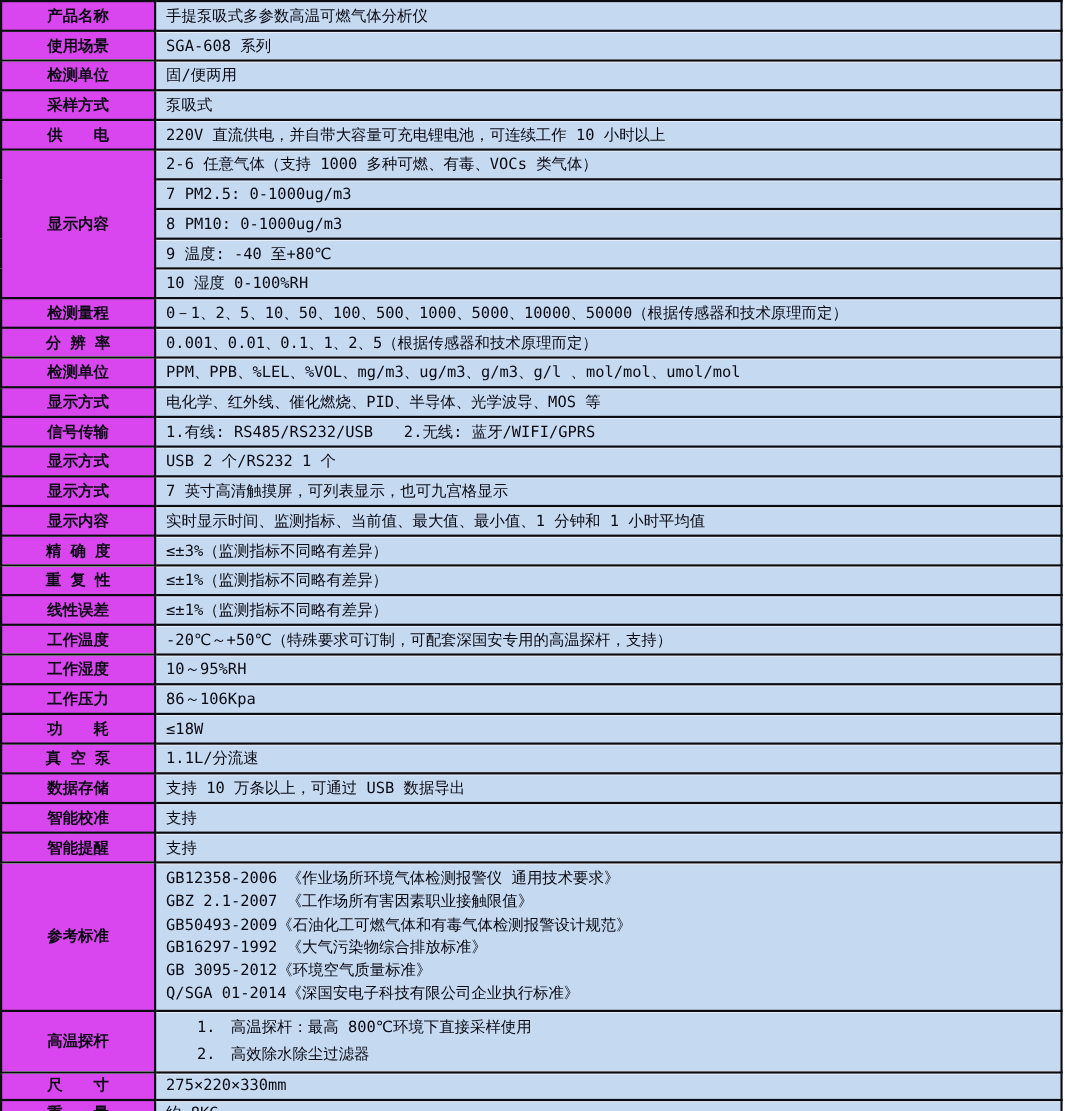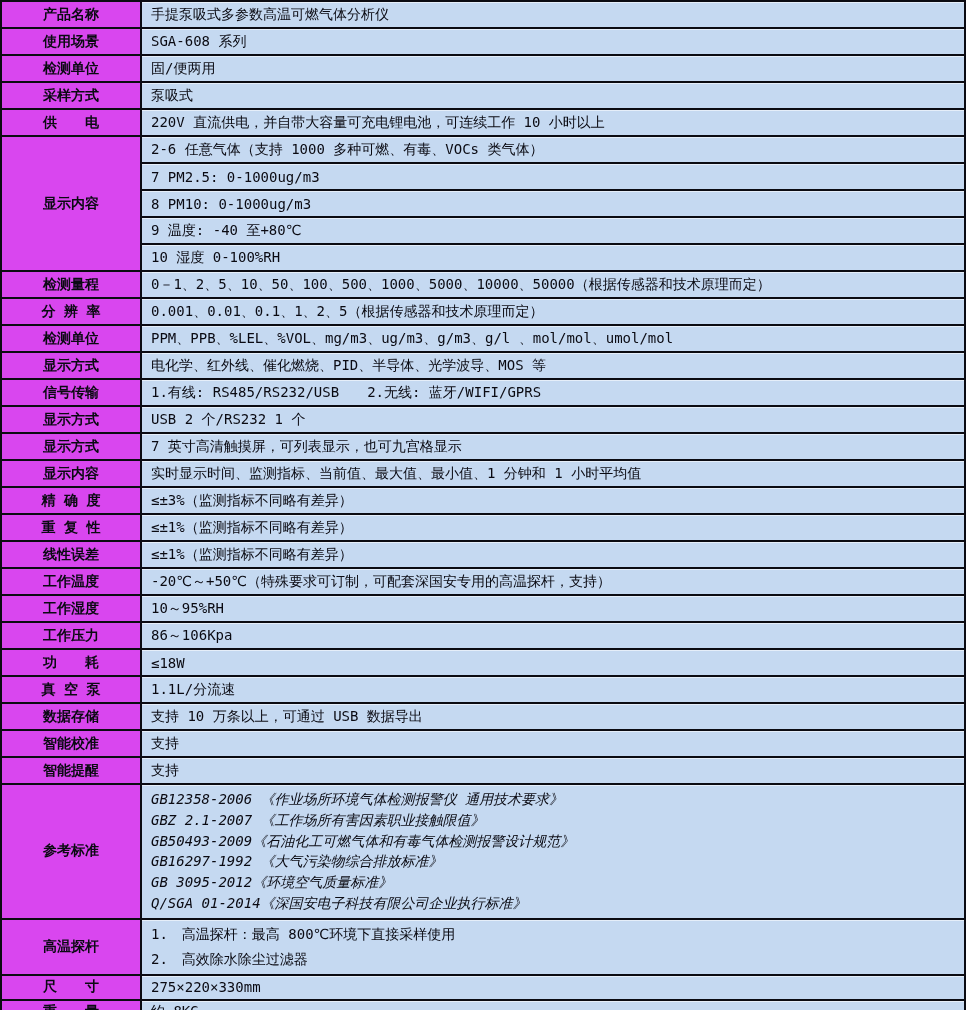--- a/index.html
+++ b/index.html
@@ -36,23 +36,23 @@
   }
   td.value {
     background: #c5d9f1;
     font-size: 14px;
     padding: 2px 8px 2px 9px;
     
     box-shadow: inset 0 1px 0 rgba(255,255,255,0.55);
   }
   tr.std   { height: 27px; }
   tr.short { height: 25px; }
-  td.value.multi  { padding-top: 4px; padding-bottom: 4px; font-style: italic; }
+  td.value.multi  { padding-top: 4px; padding-bottom: 4px; }
   td.value.multi .line { line-height: 20.8px; white-space: nowrap; }
-  td.value.multi2 .line { line-height: 25px; white-space: nowrap; }
+  td.value.multi2 .line { line-height: 25px; white-space: nowrap; margin-left: 28px; }
   td.value { white-space: nowrap; }
 </style>
 </head>
 <body>
 
 <div class="page">
   <table class="spec">
     <colgroup>
         <col class="c-label">
         <col>

